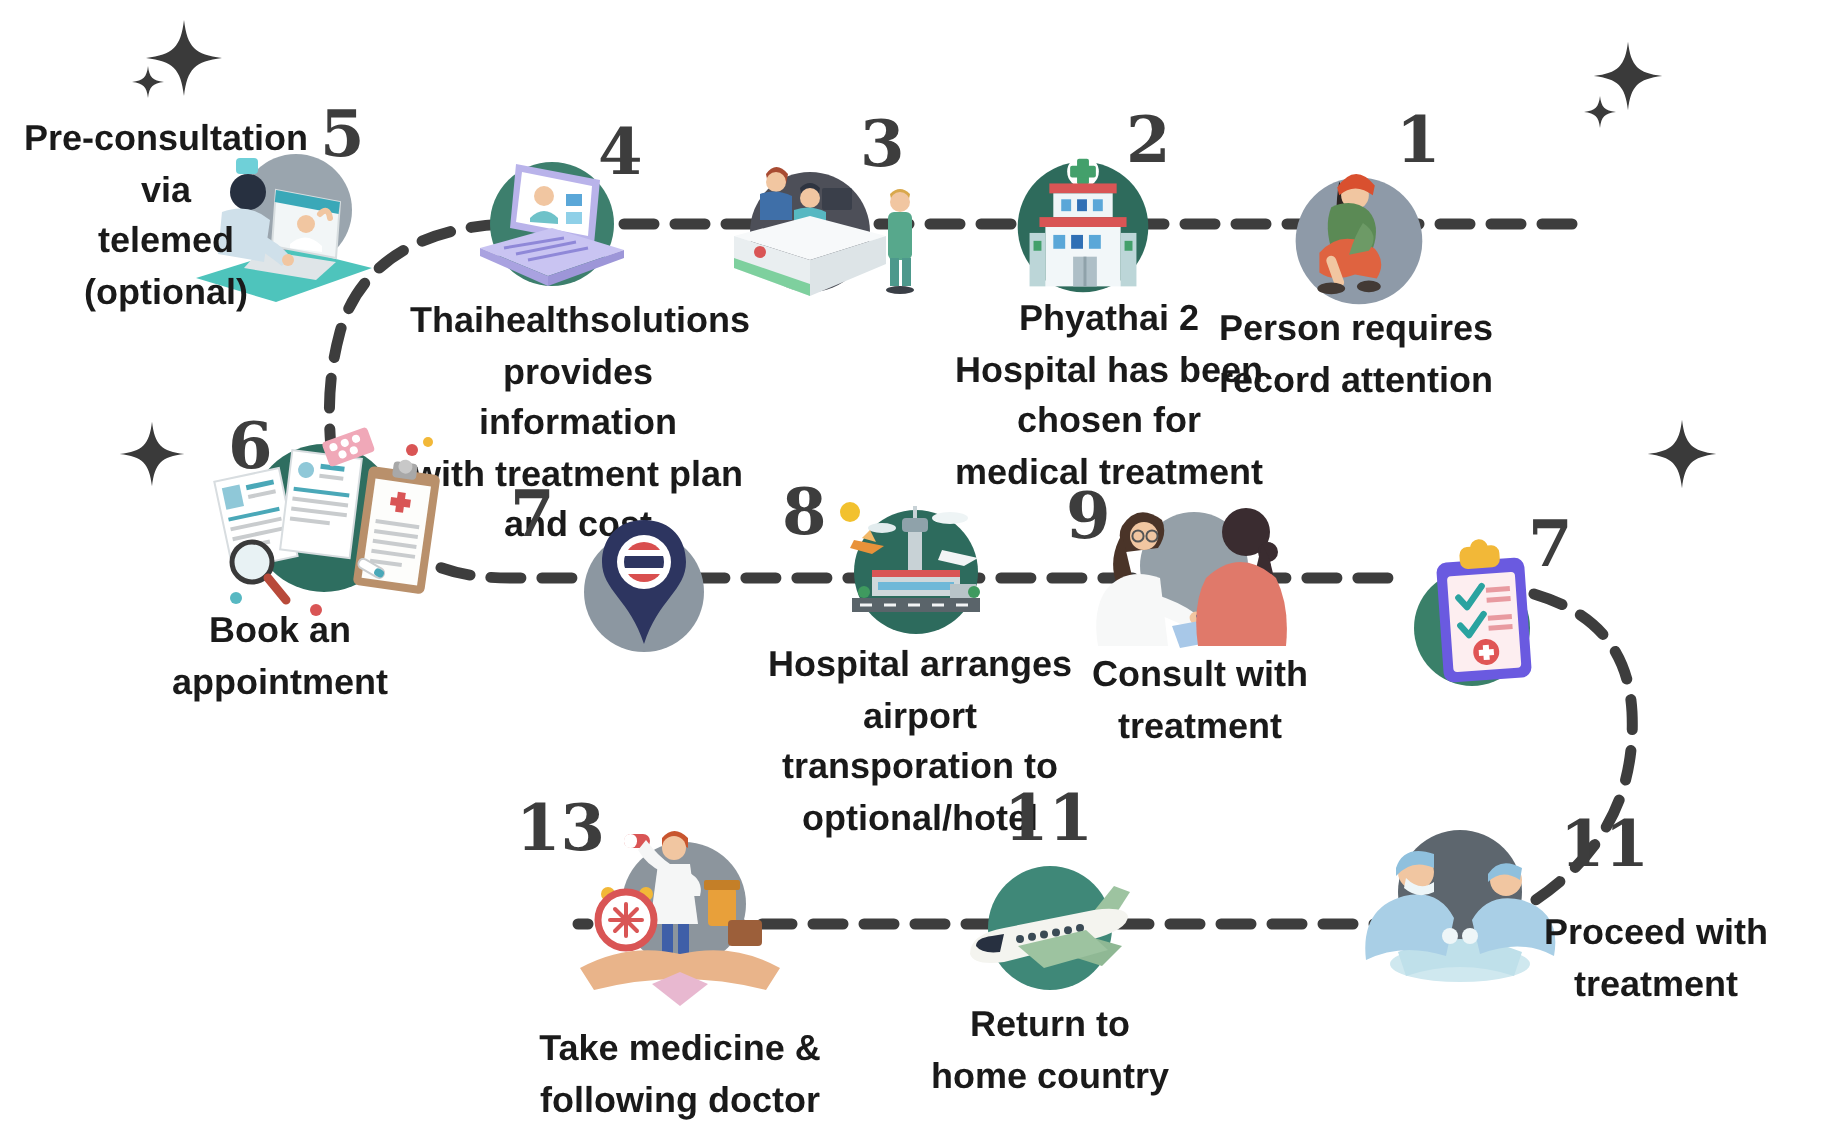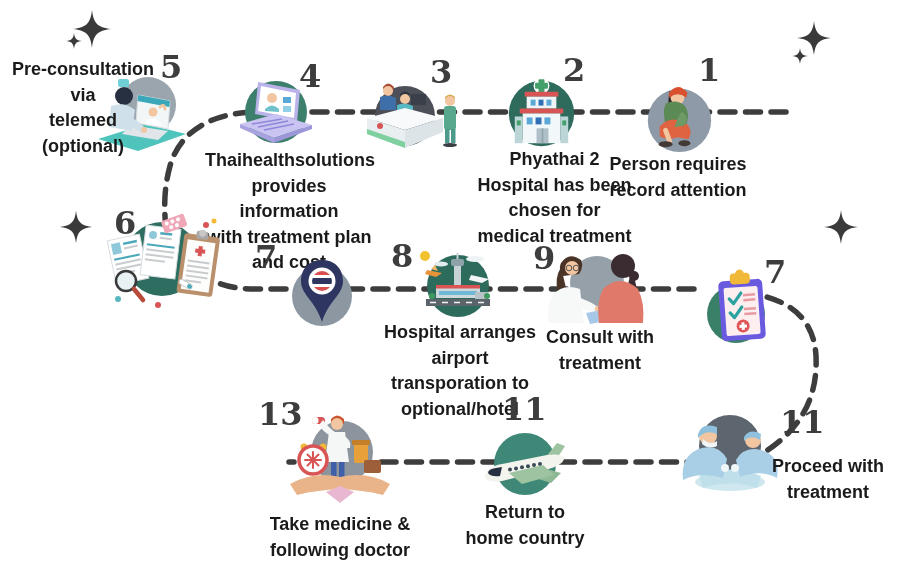--- a/index.html
+++ b/index.html
@@ -226,20 +226,21 @@
       </g>
       <circle cx="118" cy="18" r="3" fill="#d95555"></circle>
       <circle cx="126" cy="14" r="2.5" fill="#f2b838"></circle>
       <circle cx="30" cy="92" r="3" fill="#57b8c2"></circle>
       <circle cx="70" cy="98" r="3" fill="#d95555"></circle>
       <g transform="rotate(30 96 78)">
         <rect x="90" y="74" width="14" height="5" rx="2.5" fill="#ffffff" stroke="#c9ccce"></rect>
         <rect x="99" y="74.5" width="5" height="4" rx="2" fill="#4aa8b8"></rect>
       </g>
     </svg>
+    <div class="label">Book an appointment</div>
   </div>
 
   <div class="step s7">
     <div class="num">7</div>
     <svg class="icon" width="86" height="86" viewBox="0 0 86 86">
       <defs>
           <clipPath id="thflag">
             <circle cx="43" cy="33" r="10"></circle>
           </clipPath>
         </defs>

